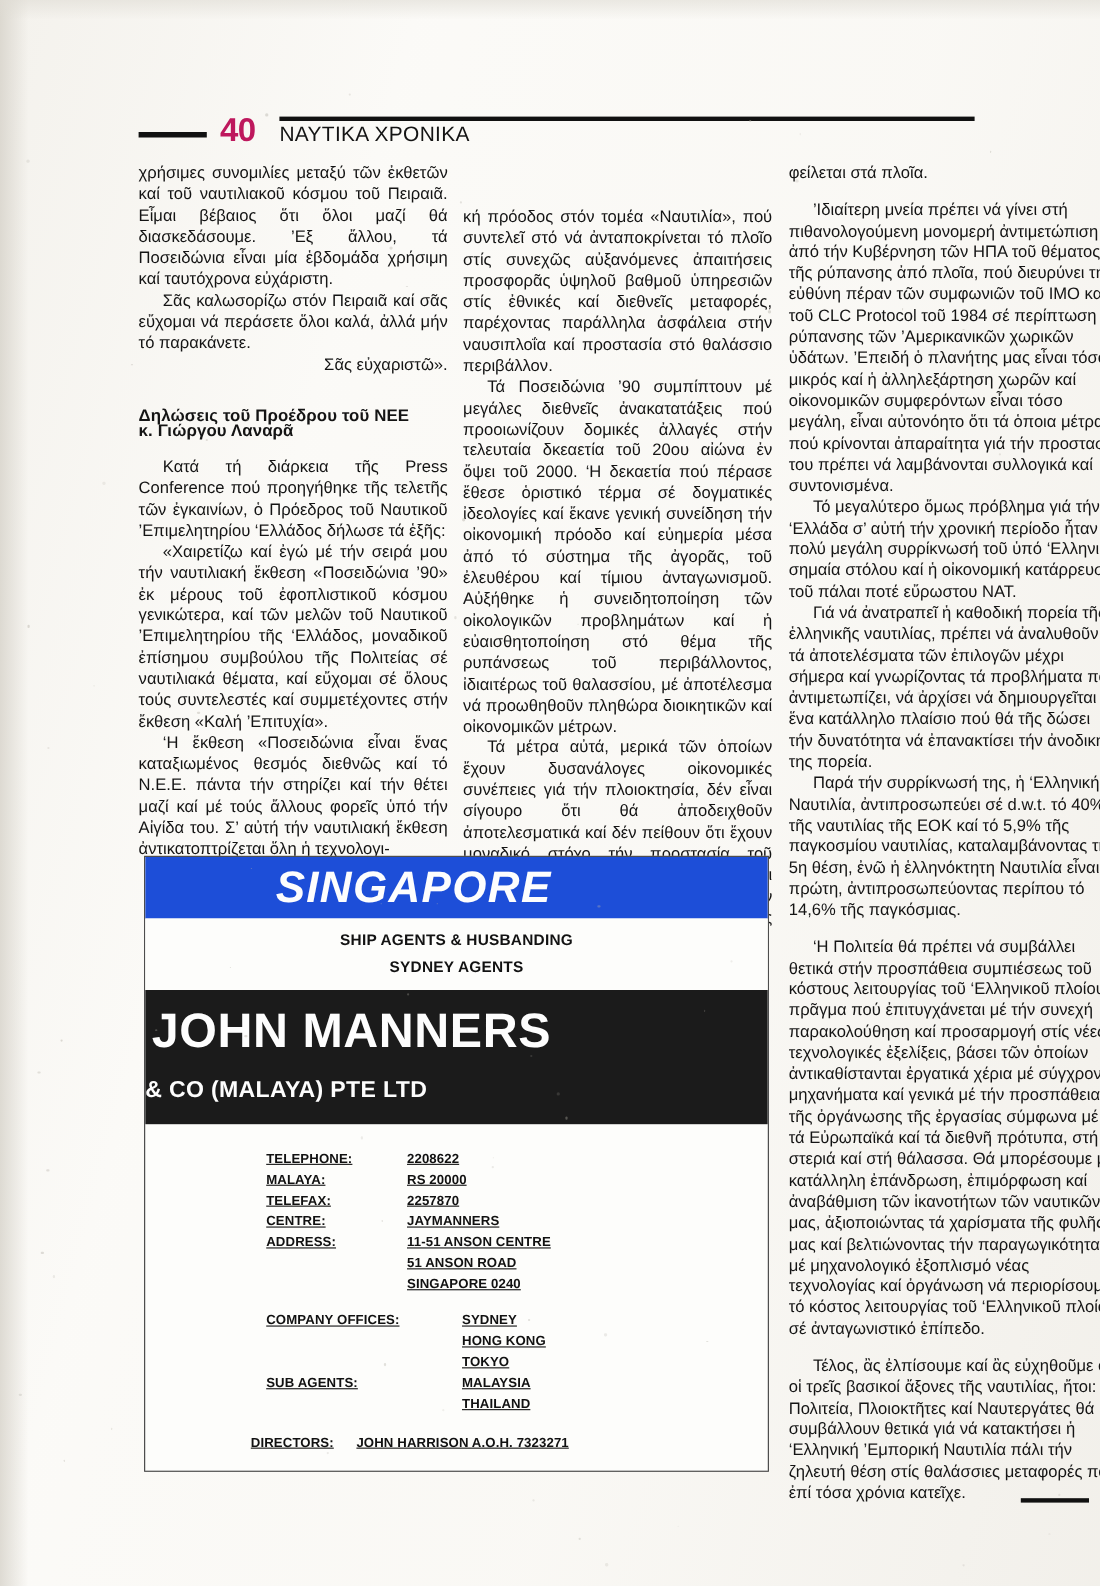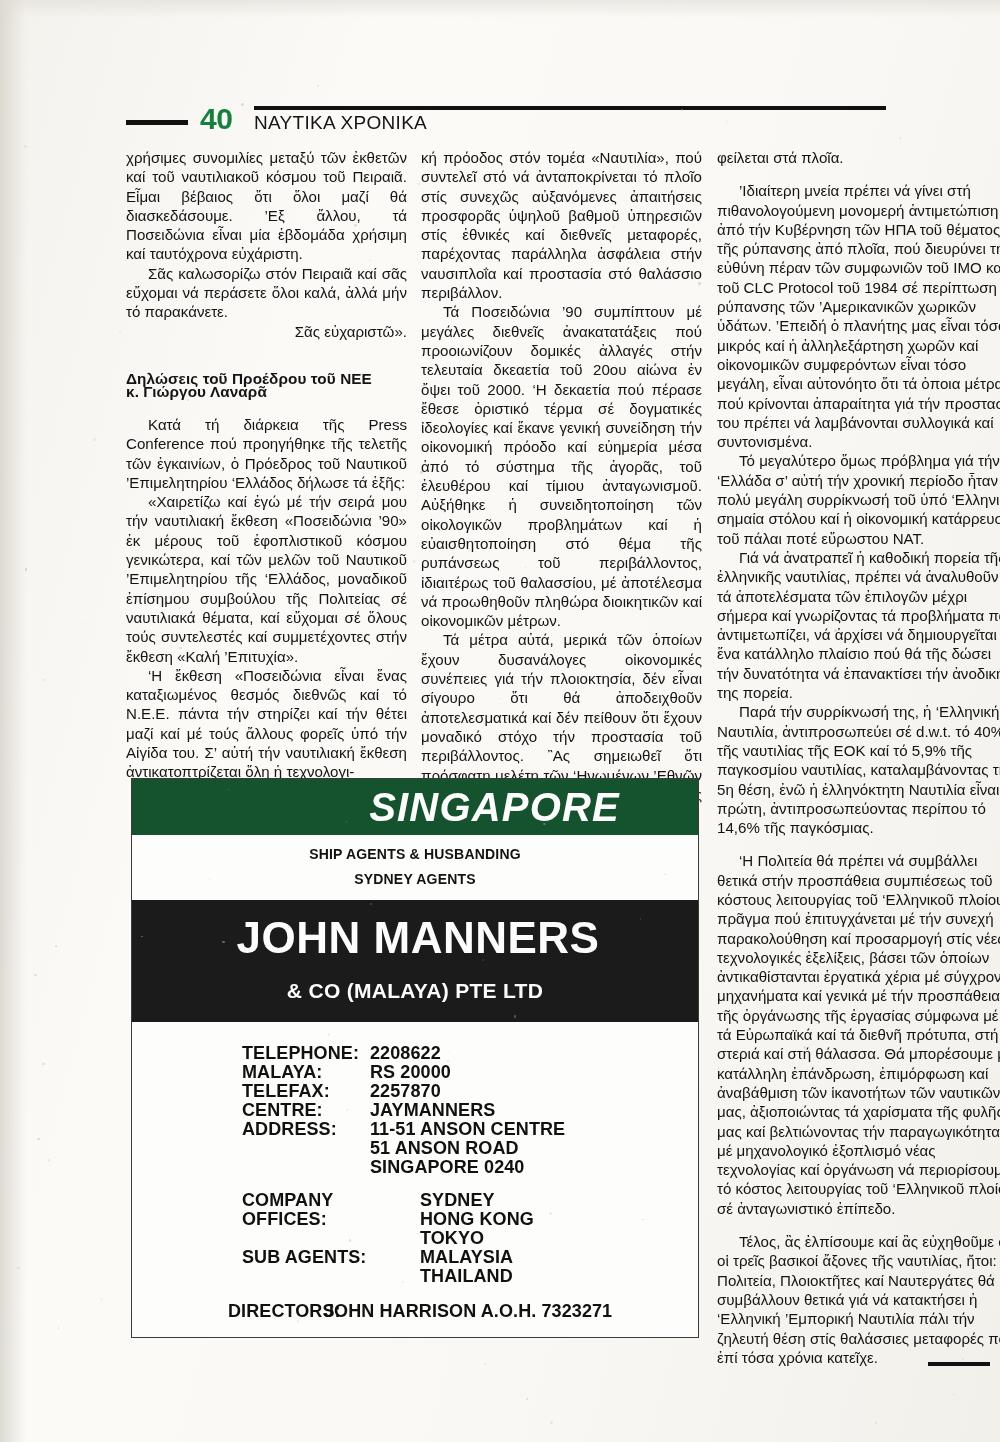--- a/index.html
+++ b/index.html
@@ -54,21 +54,21 @@
     height: 5px;
     background: #111;
   }
   .folio {
     position: absolute;
     left: 74px;
     top: -4px;
     font-size: 30px;
     font-weight: bold;
     letter-spacing: -0.5px;
-    color: #15803d;
+    color: #be185d;
   }
   .mast-title {
     position: absolute;
     left: 128px;
     top: 6px;
     font-size: 19px;
     font-weight: normal;
     letter-spacing: 0.3px;
     color: #141414;
   }
@@ -86,21 +86,21 @@
     position: absolute;
     top: 148px;
     font-size: 15.1px;
     line-height: 19.3px;
     color: #141414;
     text-align: justify;
     text-justify: inter-word;
     hyphens: manual;
   }
   #col-1 { left: 126px;  width: 281px; }
-  #col-2 { left: 421px;  width: 281px; }
+  #col-2 { left: 421px;  width: 281px; margin-top: 40px; }
   #col-3 { left: 717px;  width: 300px; }
   #col-3 .para { text-align: left; }
 
   .para { margin: 0 0 0px 0; text-indent: 22px; }
   .para.noindent { text-indent: 0; }
   .para.spaced { margin-top: 14px; }
   .para.right { text-align: right; text-indent: 0; }
   .subhead {
     font-weight: bold;
     font-size: 15.3px;
@@ -116,23 +116,23 @@
     position: absolute;
     left: 131px;
     top: 778px;
     width: 568px;
     height: 560px;
     background: #fdfdfb;
     border: 1px solid #3b3b3b;
     overflow: hidden;
   }
   .ad-band-dark {
-    background: #14532d;
+    background: #1d4ed8;
     color: #fdfdfd;
-    text-align: right;
+    text-align: center;
   }
   #ad-singapore {
     height: 56px;
     line-height: 56px;
     font-size: 40px;
     font-weight: bold;
     font-style: italic;
     letter-spacing: 1.2px;
     padding-right: 78px;
   }
@@ -144,21 +144,20 @@
   }
   #ad-services div {
     font-size: 14px;
     font-weight: bold;
     line-height: 25px;
     letter-spacing: 0.2px;
   }
   #ad-brandblock {
     background: #1b1b1b;
     color: #fdfdfd;
-    text-align: center;
     padding: 12px 0 16px 0;
   }
   #ad-brand {
     font-size: 44px;
     font-weight: bold;
     line-height: 52px;
     letter-spacing: 0.5px;
     padding-left: 6px;
   }
   #ad-brand-sub {
@@ -168,24 +167,25 @@
     letter-spacing: 0.3px;
     margin-top: 12px;
   }
   #ad-contact {
     padding: 22px 0 10px 0;
     color: #111;
   }
   .ad-rows { margin-left: 110px; }
   .ad-row {
     display: flex;
-    font-size: 18px;
+    font-size: 12px;
     font-weight: bold;
     line-height: 19px;
     letter-spacing: 0.1px;
+    text-decoration: underline;
   }
   .ad-row .k { width: 128px; flex: 0 0 128px; }
   .ad-row .v { flex: 1 1 auto; }
   .ad-row .v .vline { display: block; }
   .ad-group { margin-top: 14px; }
   #ad-offices { margin-left: 110px; }
   #ad-offices .ad-row .k { width: 178px; flex: 0 0 178px; }
   #ad-directors {
     margin-left: 96px;
     margin-top: 16px;

